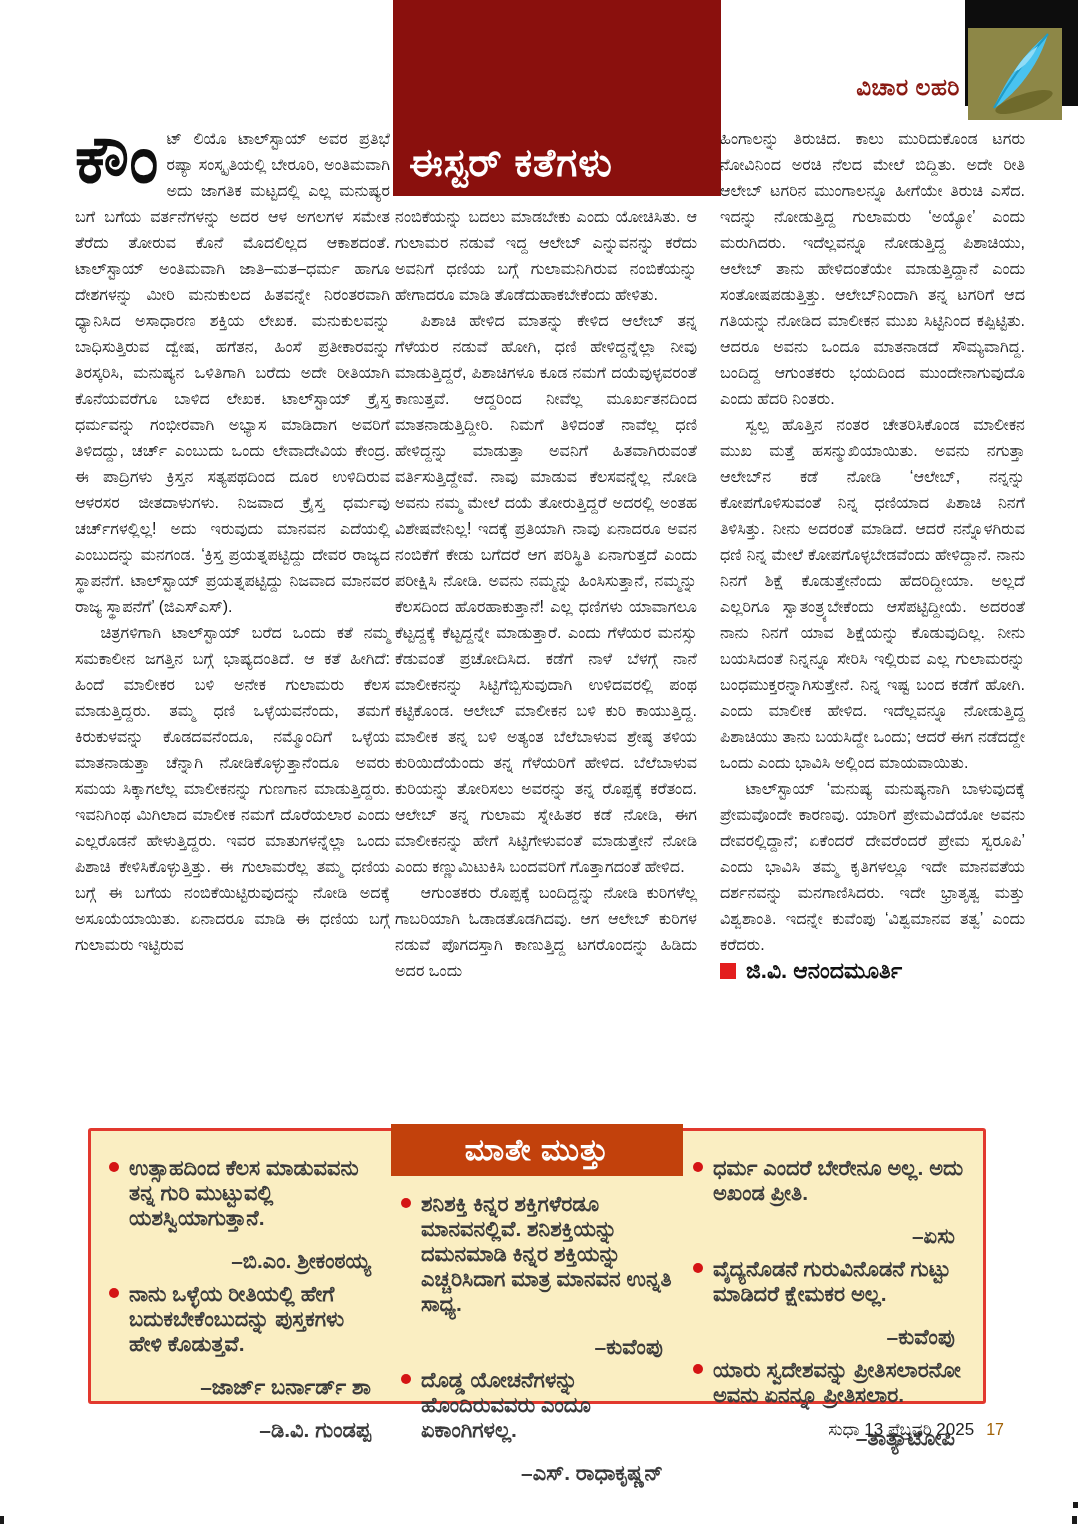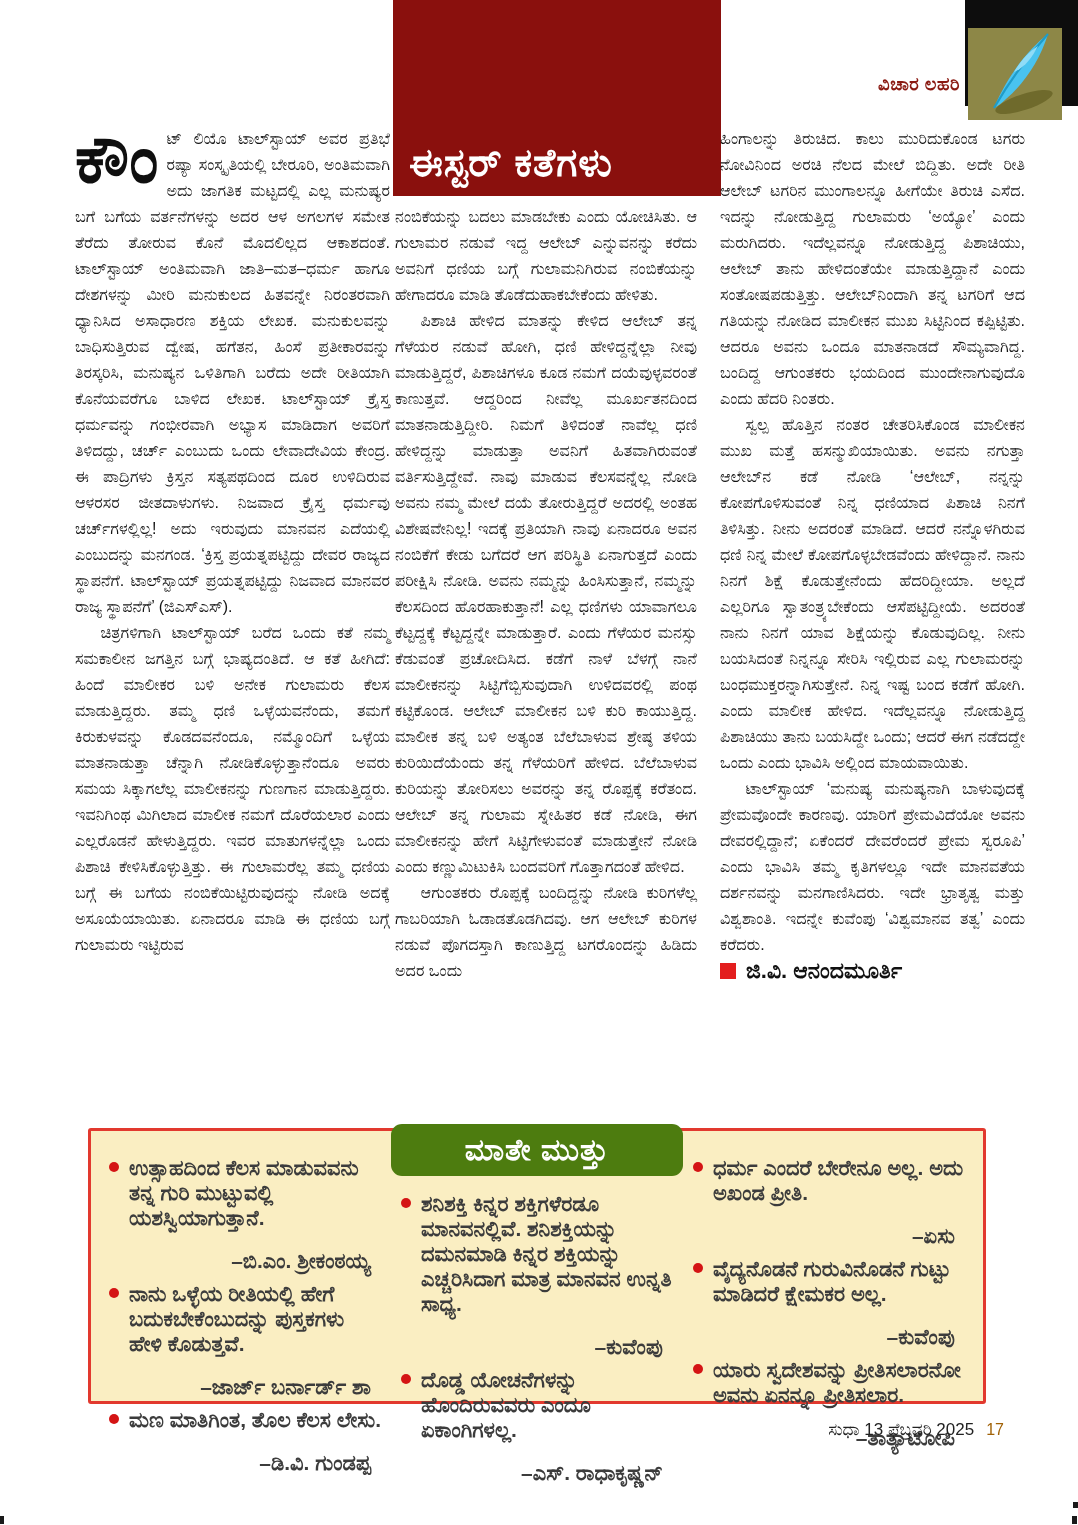--- a/index.html
+++ b/index.html
@@ -3,21 +3,21 @@
 <meta charset="utf-8">
 <style>
   html,body{margin:0;padding:0;}
   body{width:1078px;height:1525px;position:relative;background:#ffffff;
        font-family:"Liberation Sans","DejaVu Sans",sans-serif;color:#1c1c1c;overflow:hidden;}
   .abs{position:absolute;}
 
   
   .logo-black{left:965px;top:0;width:113px;height:106px;background:#0d0d0d;}
   .logo-olive{left:968px;top:28px;width:94px;height:92px;background:#8d8747;}
-  .section-label{top:74px;right:118px;font-size:18px;font-weight:bold;color:#8a1a12;letter-spacing:.5px;}
+  .section-label{top:74px;right:118px;font-size:23px;font-weight:bold;color:#8a1a12;letter-spacing:.5px;}
 
   
   .title-box{left:393px;top:0;width:328px;height:196px;background:#8a100d;
              display:flex;align-items:flex-end;}
   .title-box h1{margin:0 0 14px 16px;font-size:39px;line-height:1;color:#ffffff;font-weight:bold;
                 letter-spacing:1px;white-space:nowrap;}
 
   
   .col{position:absolute;text-align:justify;font-size:16px;line-height:26px;color:#141414;}
   .col p{margin:0;text-indent:1.6em;}
@@ -27,21 +27,21 @@
   .col-3{left:703px;top:126px;width:305px;margin-left:17px;}
   .dropcap{float:left;font-size:66px;line-height:54px;font-weight:bold;color:#0f0f0f;
            margin:6px 8px 0 0;}
   .author{margin-top:26px;text-align:left;font-size:22px;font-weight:bold;color:#111;text-indent:0 !important;}
   .author .sq{display:inline-block;width:16px;height:16px;background:#e31e1e;margin-right:10px;vertical-align:-1px;}
 
   
   .quote-box{left:88px;top:1128px;width:898px;height:276px;background:#faeec2;
              border:3px solid #e2392e;border-radius:3px;box-sizing:border-box;}
   .quote-banner{position:absolute;left:50%;transform:translateX(-50%);top:-7px;width:292px;height:52px;
-                background:#4d7c0f;display:flex;align-items:center;justify-content:center;border-radius:11px;}
+                background:#c2410c;display:flex;align-items:center;justify-content:center;}
   .quote-banner h2{margin:0;color:#ffffff;font-size:30px;font-weight:bold;letter-spacing:1px;}
   .quote-cols{display:flex;gap:20px;padding:24px 18px 0 18px;box-sizing:border-box;height:100%;}
   .quote-col{flex:1;}
   .quote-col.mid{padding-top:36px;}
   .q-item{margin-bottom:8px;font-size:21px;line-height:25px;font-weight:bold;color:#3c3c3c;}
   .q-text{display:block;padding-left:20px;position:relative;text-align:left;}
   .q-text .bullet{position:absolute;left:0;top:7px;width:10px;height:10px;border-radius:50%;background:#d41414;}
   .q-attr{display:block;text-align:right;padding-right:10px;margin-top:18px;}
 
   
@@ -101,21 +101,20 @@
     <div class="quote-col">
       <div class="q-item">
         <span class="q-text"><span class="bullet"></span><span>ಉತ್ಸಾಹದಿಂದ ಕೆಲಸ ಮಾಡುವವನು ತನ್ನ ಗುರಿ ಮುಟ್ಟುವಲ್ಲಿ ಯಶಸ್ವಿಯಾಗುತ್ತಾನೆ.</span></span>
         <span class="q-attr">–ಬಿ.ಎಂ. ಶ್ರೀಕಂಠಯ್ಯ</span>
       </div>
       <div class="q-item">
         <span class="q-text"><span class="bullet"></span><span>ನಾನು ಒಳ್ಳೆಯ ರೀತಿಯಲ್ಲಿ ಹೇಗೆ ಬದುಕಬೇಕೆಂಬುದನ್ನು ಪುಸ್ತಕಗಳು ಹೇಳಿ ಕೊಡುತ್ತವೆ.</span></span>
         <span class="q-attr">–ಜಾರ್ಜ್ ಬರ್ನಾರ್ಡ್ ಶಾ</span>
       </div>
       <div class="q-item">
-        <span class="q-text"><span class="bullet"></span><span>ಮಣ ಮಾತಿಗಿಂತ, ತೊಲ ಕೆಲಸ ಲೇಸು.</span></span>
         <span class="q-attr">–ಡಿ.ವಿ. ಗುಂಡಪ್ಪ</span>
       </div>
     </div>
 
     <div class="quote-col mid">
       <div class="q-item">
         <span class="q-text"><span class="bullet"></span><span>ಶನಿಶಕ್ತಿ ಕಿನ್ನರ ಶಕ್ತಿಗಳೆರಡೂ ಮಾನವನಲ್ಲಿವೆ. ಶನಿಶಕ್ತಿಯನ್ನು ದಮನಮಾಡಿ ಕಿನ್ನರ ಶಕ್ತಿಯನ್ನು ಎಚ್ಚರಿಸಿದಾಗ ಮಾತ್ರ ಮಾನವನ ಉನ್ನತಿ ಸಾಧ್ಯ.</span></span>
         <span class="q-attr">–ಕುವೆಂಪು</span>
       </div>
       <div class="q-item">

